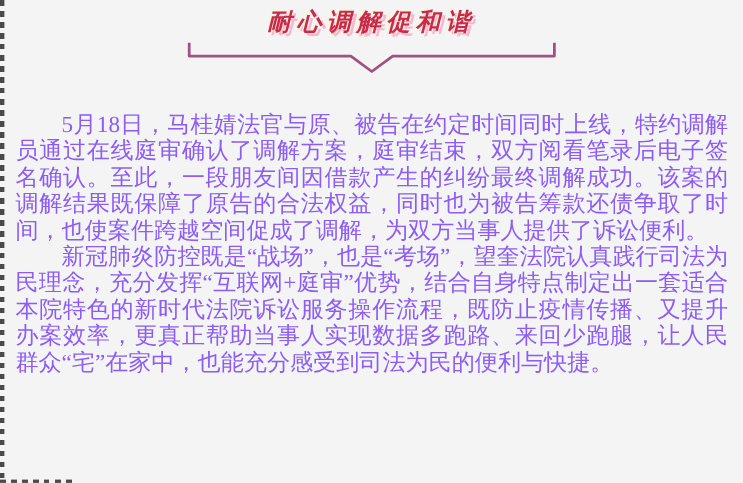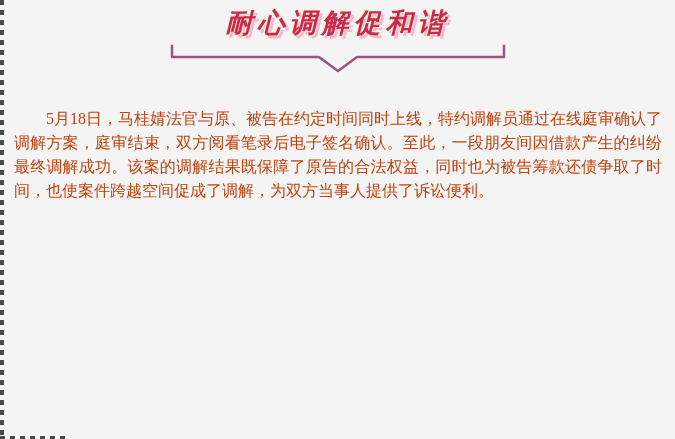--- a/index.html
+++ b/index.html
@@ -37,38 +37,38 @@
     );
   }
   header {
     text-align: center;
     padding-top: 5px;
   }
   .title {
     margin: 0;
     display: inline-block;
     font-family: "Liberation Sans", sans-serif;
-    font-size: 27px;
+    font-size: 22px;
     font-weight: bold;
     font-style: italic;
     letter-spacing: 5px;
     color: #c62a4e;
     text-shadow:
       -1px -1px 0 #fdf0c8,
        3px  3px 0 #f4bac9;
   }
   .bracket {
     display: block;
     margin: 2px auto 0 auto;
   }
   main.body {
     margin: 34px 13px 0 14px;
-    font-size: 16px;
+    font-size: 21px;
     line-height: 24px;
-    color: #c2410c;
+    color: #8b5cf6;
     text-align: justify;
   }
   main.body p {
     margin: 0;
     text-indent: 2em;
   }
 </style>
 </head>
 <body>
 
@@ -78,14 +78,15 @@
 
   <header>
     <h1 class="title">耐心调解促和谐</h1>
     <svg class="bracket" width="336" height="30" viewBox="0 0 336 30">
       <path d="M2 3 V14 H149 L168 28 L187 14 H334 V3" fill="none" stroke="#a0517f" stroke-width="2.5" stroke-linejoin="round" stroke-linecap="square"></path>
     </svg>
   </header>
 
   <main class="body">
     <p>5月18日，马桂婧法官与原、被告在约定时间同时上线，特约调解员通过在线庭审确认了调解方案，庭审结束，双方阅看笔录后电子签名确认。至此，一段朋友间因借款产生的纠纷最终调解成功。该案的调解结果既保障了原告的合法权益，同时也为被告筹款还债争取了时间，也使案件跨越空间促成了调解，为双方当事人提供了诉讼便利。</p>
+    <p>新冠肺炎防控既是“战场”，也是“考场”，望奎法院认真践行司法为民理念，充分发挥“互联网+庭审”优势，结合自身特点制定出一套适合本院特色的新时代法院诉讼服务操作流程，既防止疫情传播、又提升办案效率，更真正帮助当事人实现数据多跑路、来回少跑腿，让人民群众“宅”在家中，也能充分感受到司法为民的便利与快捷。</p>
   </main>
 </div>
 
 </body></html>

